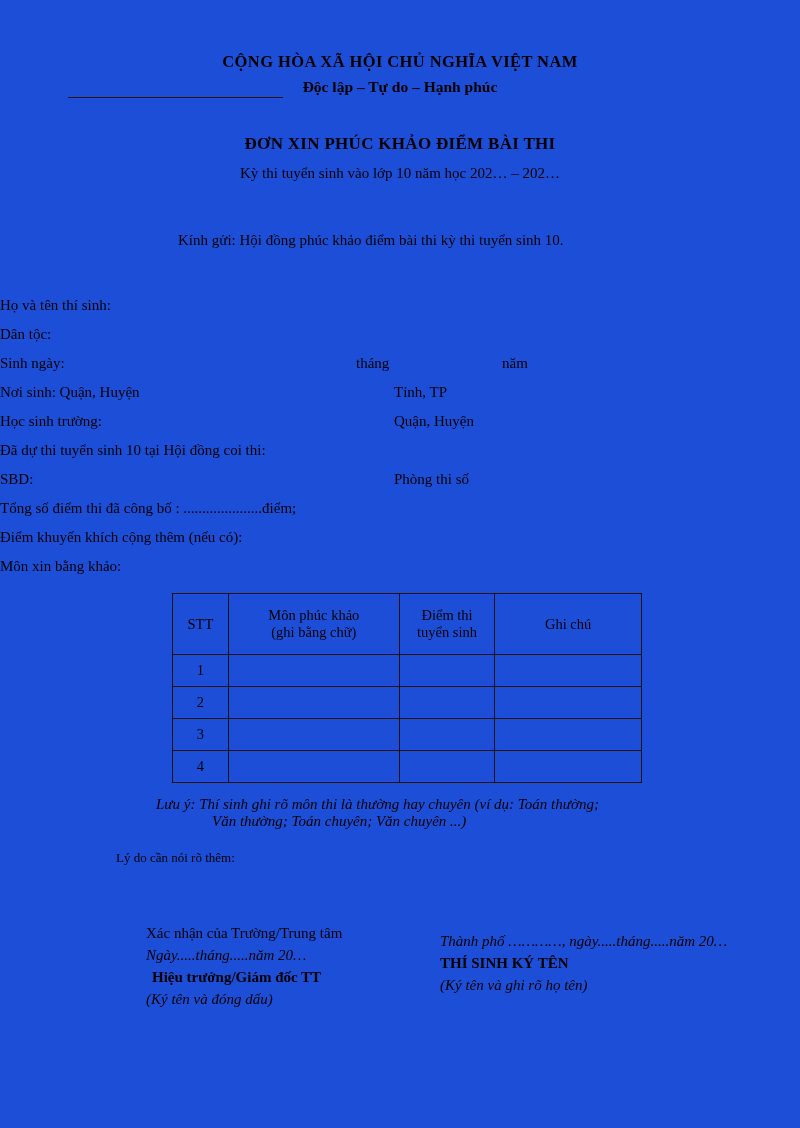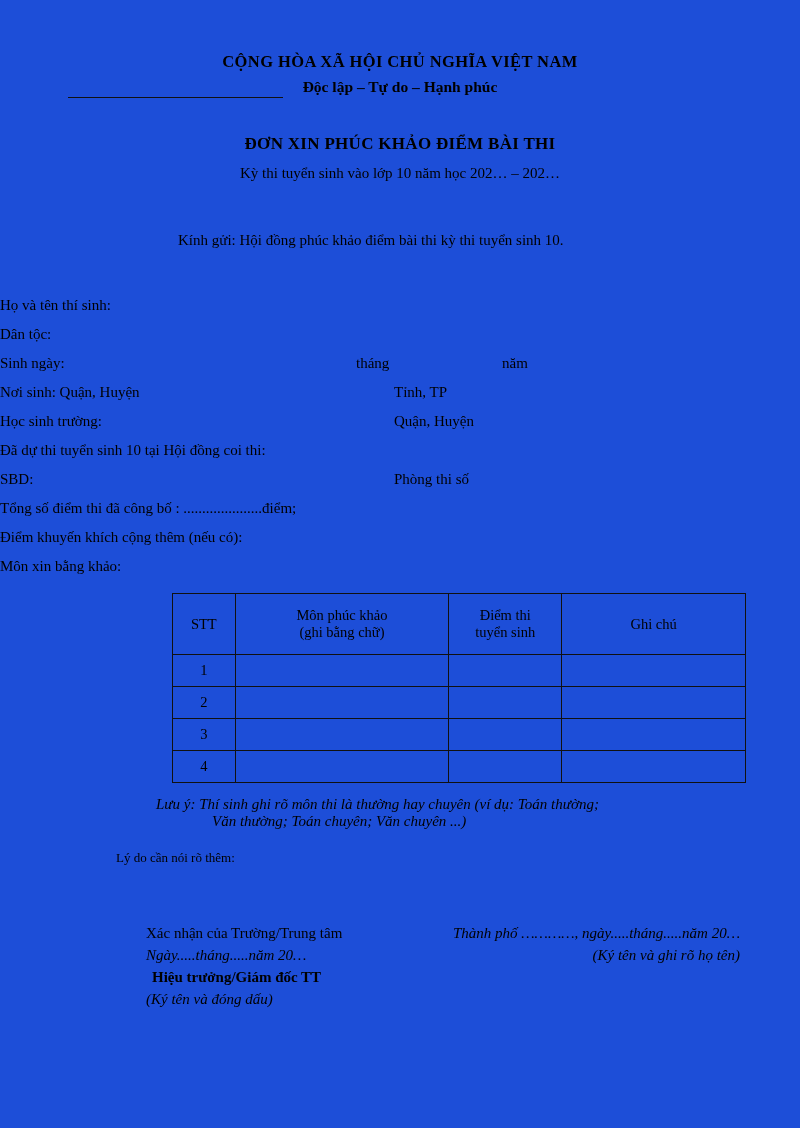--- a/index.html
+++ b/index.html
@@ -88,21 +88,21 @@
     left: 394px;
   }
 
   
   .table-wrap {
     margin-top: 12px;
     padding-left: 172px;
   }
   table.marks {
     border-collapse: collapse;
-    width: 574px;
+    width: 470px;
     font-size: 14.5px;
   }
   table.marks td, table.marks th {
     border: 1px solid #111;
     font-weight: normal;
   }
   table.marks thead td {
     text-align: center;
     height: 56px;
     vertical-align: middle;
@@ -145,22 +145,22 @@
   }
   .sig-left {
     position: absolute;
     left: 146px;
     top: 0;
     text-align: left;
   }
   .sig-right {
     position: absolute;
     left: 440px;
-    top: 0;
-    text-align: right;
+    top: 8px;
+    text-align: left;
     width: 300px;
   }
   .sig-line { line-height: 22px; }
   .sig-italic { font-style: italic; }
   .sig-bold { font-weight: bold; }
   .sig-left .sig-bold { padding-left: 6px; }
 </style>
 </head>
 <body>
 
@@ -283,17 +283,18 @@
 
   <div class="signatures">
     <div class="sig-left">
       <div class="sig-line">Xác nhận của Trường/Trung tâm</div>
       <div class="sig-line sig-italic">Ngày.....tháng.....năm 20…</div>
       <div class="sig-line sig-bold">Hiệu trưởng/Giám đốc TT</div>
       <div class="sig-line sig-italic">(Ký tên và đóng dấu)</div>
     </div>
     <div class="sig-right">
       <div class="sig-line sig-italic">Thành phố …………, ngày.....tháng.....năm 20…</div>
+      <div class="sig-line sig-bold">THÍ SINH KÝ TÊN</div>
       <div class="sig-line sig-italic">(Ký tên và ghi rõ họ tên)</div>
     </div>
   </div>
 
 </div>
 
 </body></html>

